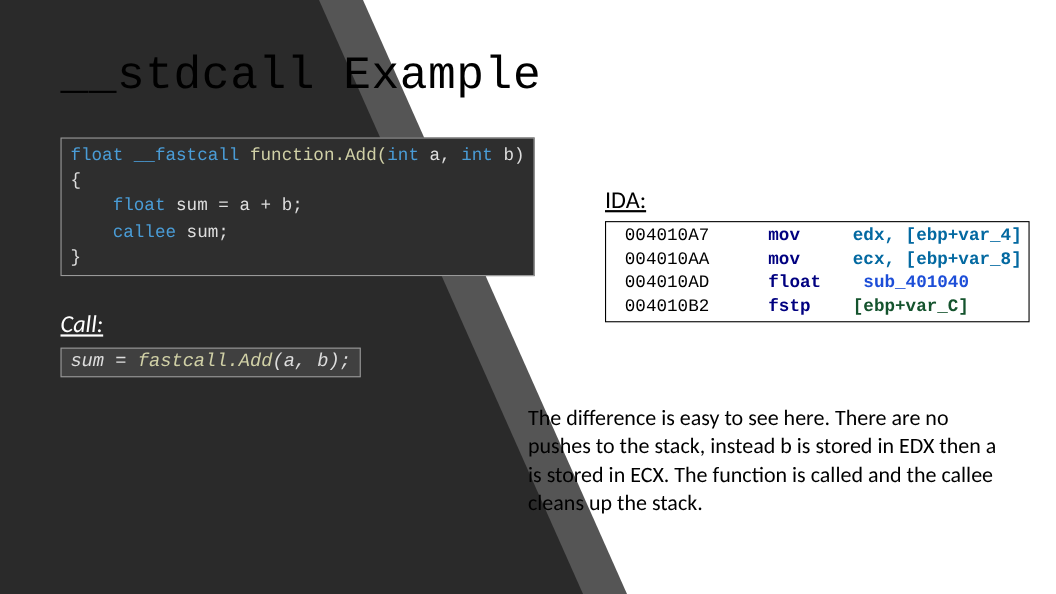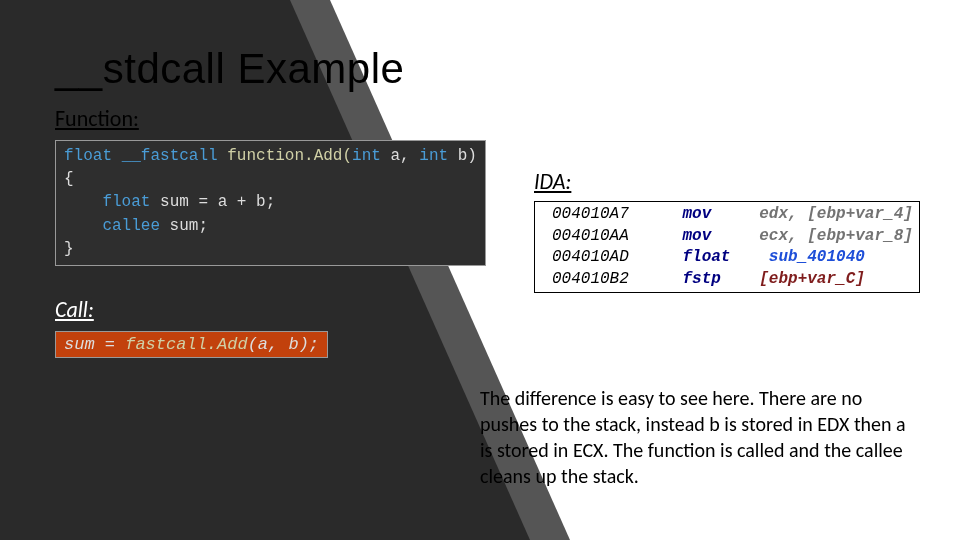--- a/index.html
+++ b/index.html
@@ -19,22 +19,22 @@
   .content {
     position: relative;
     z-index: 2;
     padding: 45px 50px 0 55px;
   }
   .title {
     font-size: 42px;
     font-weight: 300;
     color: #000;
     letter-spacing: 0.5px;
-    margin-bottom: 12px;
-    font-family: Liberation Sans, sans-serif;
+    margin-bottom: 32px;
+    font-family: Liberation Mono, monospace;
   }
   .section-label {
     font-size: 22px;
     font-weight: 400;
     color: #000;
     text-decoration: underline;
     margin-bottom: 8px;
   }
   .section-label.white { color: #fff; }
   .code-box {
@@ -45,33 +45,32 @@
     font-size: 16px;
     padding: 4px 8px;
     line-height: 1.45;
     display: inline-block;
     white-space: pre;
   }
   .kw { color: #4a9cd6; }
   .fn { color: #d0d0a6; }
   .call-box {
     border: 1px solid #999;
-    background: #c2410c;
+    background: #404040;
     color: #ddd;
     font-family: Consolas, "Courier New", monospace;
     font-size: 17px;
     padding: 3px 8px;
     display: inline-block;
     white-space: pre;
   }
   .ida-block {
     position: absolute;
     top: 168px;
-    left: 534px;
-    font-style: italic;
+    left: 550px;
   }
   .ida-label {
     font-size: 22px;
     font-weight: 400;
     color: #000;
     text-decoration: underline;
     margin-bottom: 6px;
   }
   .ida-box {
     border: 1px solid #000;
@@ -79,51 +78,50 @@
     font-family: "Courier New", Consolas, monospace;
     font-size: 16px;
     color: #000080;
     padding: 2px 6px;
     white-space: pre;
     line-height: 1.35;
     font-weight: bold;
   }
   .addr { color: #000; font-weight: normal; margin-left: 11px; }
   .mnem { color: #000080; margin-left: 44px; }
-  .reg  { color: #737373; }
-  .mem  { color: #7f1d1d; }
+  .reg  { color: #0369a1; }
+  .mem  { color: #14532d; }
   .sub  { color: #1d4ed8; }
   .call-section {
     margin-top: 30px;
     font-style: italic;
   }
   .body-text {
     position: absolute;
-    top: 385px;
+    top: 367px;
     left: 480px;
     width: 440px;
     font-size: 20px;
     line-height: 1.3;
     color: #000;
   }
   .function-section { position: relative; }
 </style>
 </head>
 <body>
 
 <svg class="bg-shape" viewBox="0 0 960 540" preserveAspectRatio="none">
   <polygon points="0,0 330,0 570,540 0,540" fill="#555"></polygon>
   <polygon points="0,0 290,0 530,540 0,540" fill="#2a2a2a"></polygon>
 </svg>
 
 <div class="content">
   <h1 class="title">__stdcall Example</h1>
 
   <div class="function-section">
-    <div class="section-label">Function:</div>
     <div class="code-box"><span class="kw">float</span> <span class="kw">__fastcall</span> <span class="fn">function.Add(</span><span class="kw">int</span><span> a, </span><span class="kw">int</span><span> b)</span>
 <span>{</span>
 <span>    </span><span class="kw">float</span><span> sum = a + b;</span>
 <span>    </span><span class="kw">callee</span><span> sum;</span>
 <span>}</span></div>
 
     <div class="call-section">
       <div class="section-label white">Call:</div>
       <div class="call-box"><span>sum = </span><span class="fn">fastcall.Add</span><span>(a, b);</span></div>
     </div>

